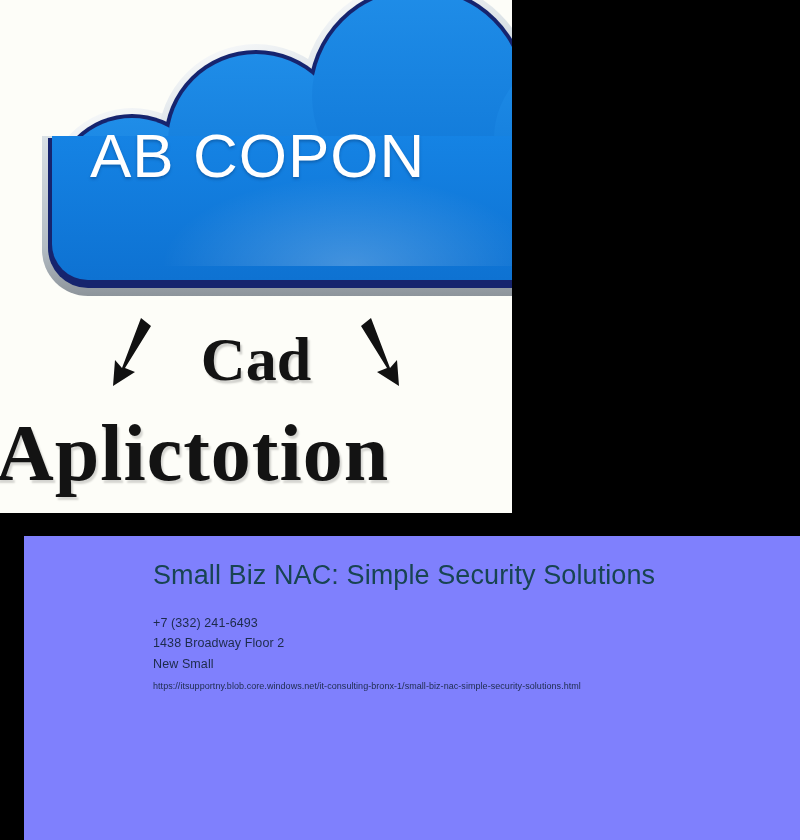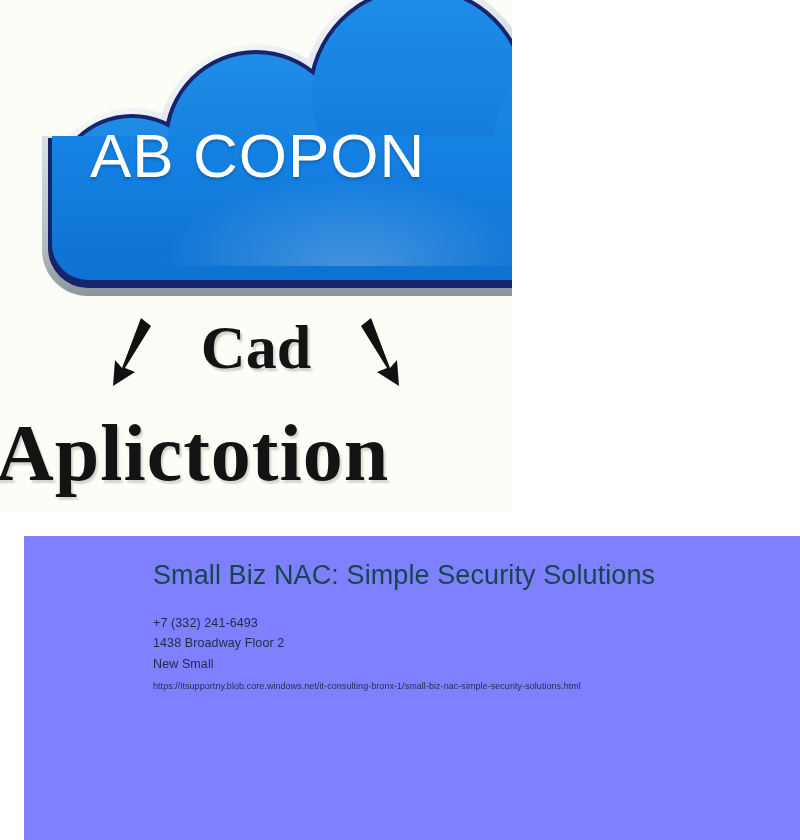--- a/index.html
+++ b/index.html
@@ -5,21 +5,21 @@
   * { margin:0; padding:0; box-sizing:border-box; }
   html,body { width:800px; height:840px; }
   body {
     background:#7f80fd;
     font-family:"Liberation Sans", sans-serif;
     position:relative;
     overflow:hidden;
   }
 
   
-  .page { position:absolute; inset:0; background:#ffffff; }
+  .page { position:absolute; inset:0; background:#000000; }
 
   
   .hero {
     position:absolute;
     left:0; top:0;
     width:512px; height:513px;
     background:#fdfdf8;
     overflow:hidden;
   }
 
@@ -95,21 +95,21 @@
     white-space:nowrap;
     text-shadow:0 2px 3px rgba(0,40,90,.35);
   }
 
   
   .cad-row {
     position:absolute;
     left:0; top:316px;
     width:512px;
     display:flex;
-    align-items:flex-start;
+    align-items:flex-end;
     justify-content:center;
     gap:46px;
   }
   .cad-word {
     font-family:"Liberation Serif", serif;
     font-weight:700;
     font-size:62px;
     color:#131313;
     text-shadow:2px 3px 2px rgba(0,0,0,.18);
     line-height:1;

